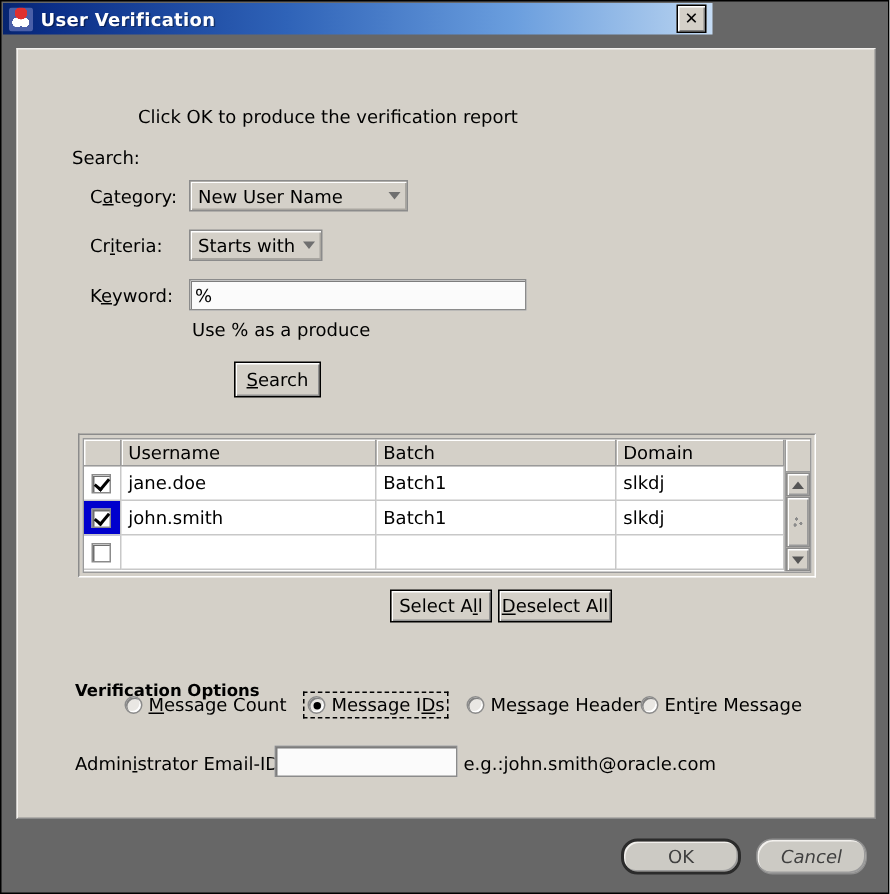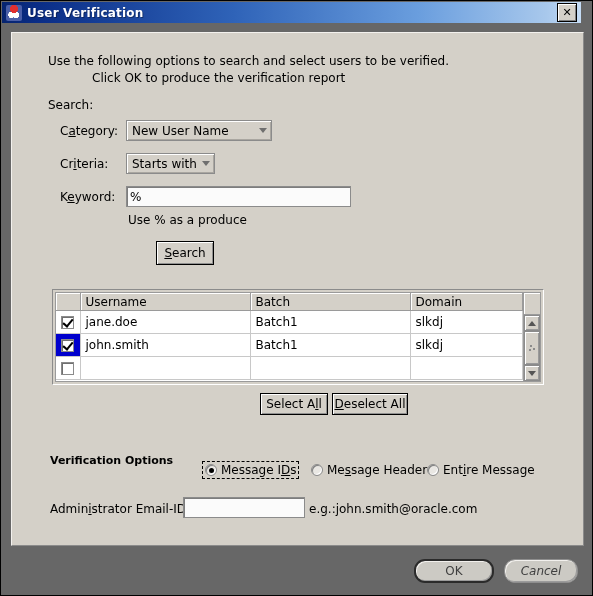--- a/index.html
+++ b/index.html
@@ -20,21 +20,21 @@
     box-sizing: border-box;
     background: #676767;
     border: 1px solid #000000;
     overflow: hidden;
   }
 
   
   #titlebar {
     position: absolute;
     left: 1px; top: 1px;
-    width: 579px;
+    width: 473px;
     height: 21px;
     background: linear-gradient(to right, #06246f 0%, #0a2d86 6%, #2f63b8 40%, #6a9ede 72%, #a8c8ec 94%, #c5dcf5 100%);
     display: flex;
     align-items: center;
     box-sizing: border-box;
     padding: 0 2px 0 4px;
   }
   #titlebar .tb-icon {
     width: 16px; height: 16px;
     position: relative;
@@ -383,21 +383,20 @@
     <span class="tb-icon">
         <span class="duke"></span>
       </span>
     <span class="tb-title">User Verification</span>
     <div id="close-btn">✕</div>
   </div>
 
   <div id="panel">
     <div id="panel-inner">
 
-      <div class="intro" id="intro1">Use the following options to search and select users to be verified.</div>
       <div class="intro" id="intro2">Click OK to produce the verification report</div>
       <div id="search-label">Search:</div>
 
       <div class="frm-label" id="lbl-category"><span>C</span><span class="mn">a</span><span>tegory:</span></div>
       <div class="combo" id="combo-category">
         <span class="cv">New User Name</span>
         <span class="arrow">
             <i></i>
           </span>
       </div>
@@ -481,20 +480,24 @@
           <span>l</span>
         </div>
       <div class="btn" id="deselect-all-btn">
           <span></span>
           <span class="mn">D</span>
           <span>eselect All</span>
         </div>
 
       <div id="verif-title">Verification Options</div>
 
+      <div class="radio-item" id="radio-0">
+        <span class="rd"></span>
+        <span><span></span><span class="mn">M</span><span>essage Count</span></span>
+      </div>
       <div class="radio-item focused" id="radio-1">
         <span class="rd on"></span>
         <span><span>Message I</span><span class="mn">D</span><span>s</span></span>
       </div>
       <div class="radio-item" id="radio-3">
         <span class="rd"></span>
         <span><span>Ent</span><span class="mn">i</span><span>re Message</span></span>
       </div>
       <div class="radio-item" id="radio-2">
         <span class="rd"></span>

